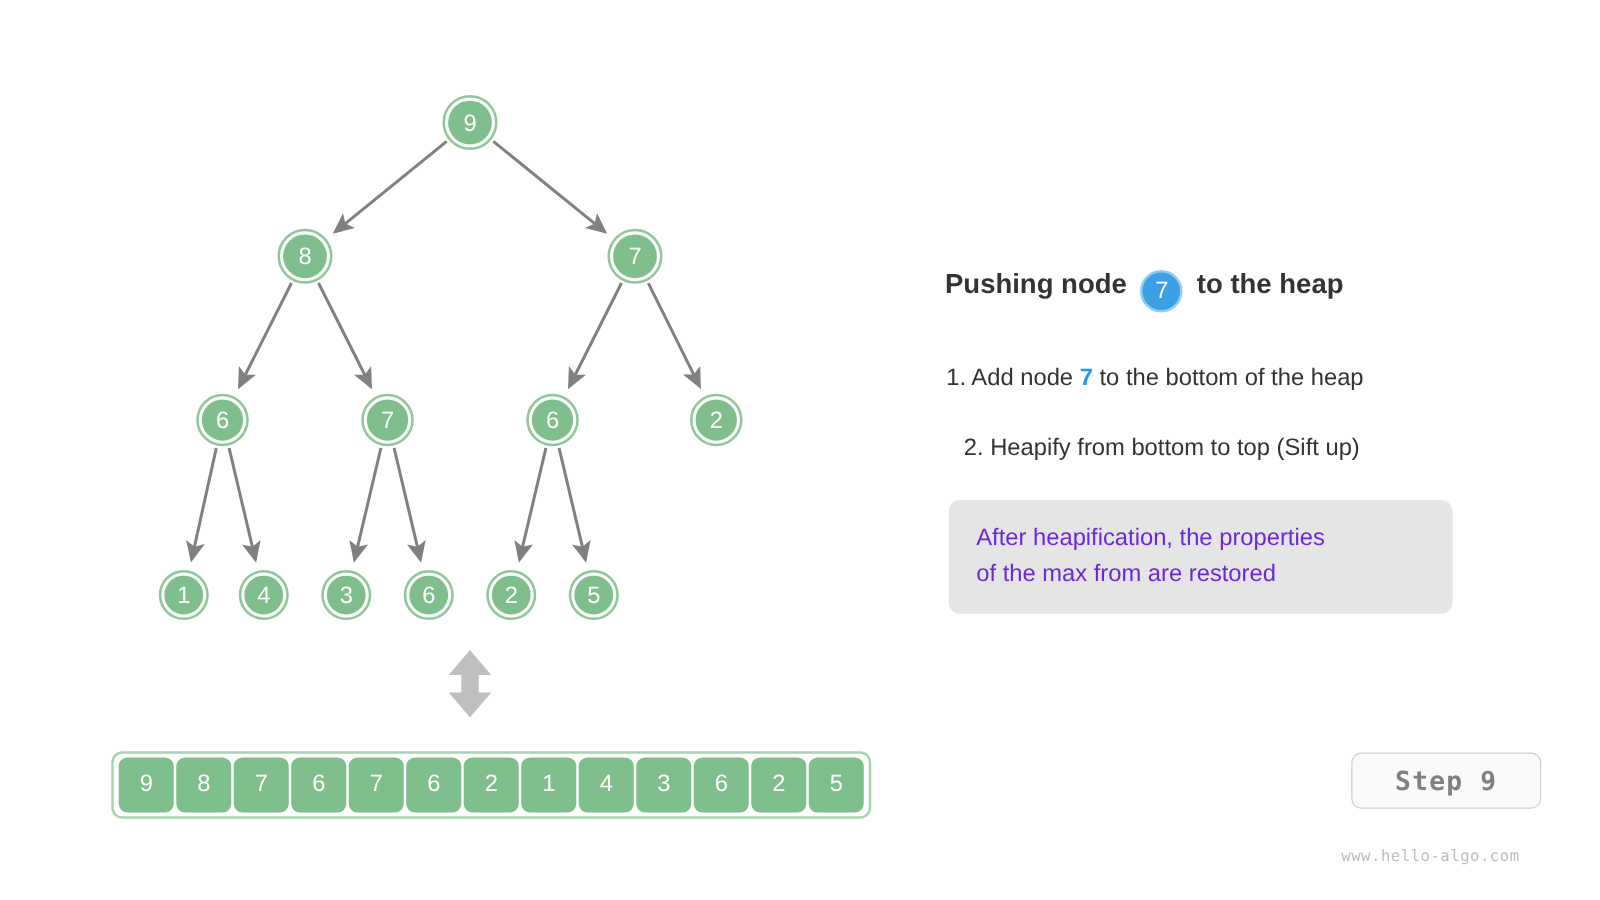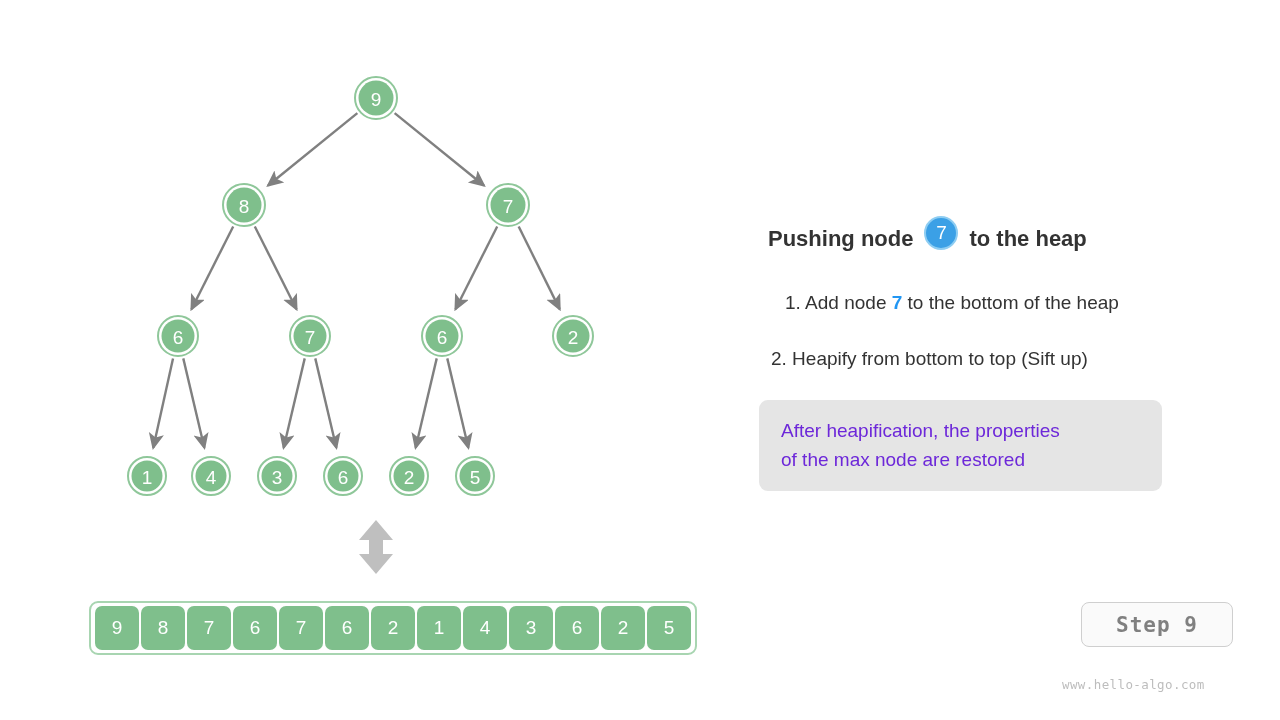--- a/index.html
+++ b/index.html
@@ -90,27 +90,27 @@
   
   #text-panel {
     position: absolute;
     left: 752px;
     top: 0;
     width: 520px;
     height: 720px;
   }
   #headline {
     position: absolute;
-    left: 16px;
+    left: 4px;
     top: 216px;
     font-size: 22px;
     font-weight: bold;
     color: #333333;
     display: flex;
-    align-items: flex-end;
+    align-items: flex-start;
     white-space: nowrap;
   }
   #headline .hl-text { line-height: 1; }
   .badge-blue {
     display: inline-flex;
     align-items: center;
     justify-content: center;
     width: 34px;
     height: 34px;
     margin: 0 11px;
@@ -123,21 +123,21 @@
     box-sizing: border-box;
   }
   .step-line {
     position: absolute;
     left: 5px;
     font-size: 19px;
     font-weight: normal;
     color: #333333;
     white-space: nowrap;
   }
-  #step-line-1 { top: 292px; margin-left: 28px; }
+  #step-line-1 { top: 292px; }
   #step-line-2 { top: 348px; margin-left: 14px; }
   .blue-num { color: #2196f3; font-weight: bold; }
 
   #note-box {
     position: absolute;
     left: 7px;
     top: 400px;
     width: 403px;
     background: #e5e5e5;
     border-radius: 9px;
@@ -162,21 +162,21 @@
     justify-content: center;
     font-family: "DejaVu Sans Mono", monospace;
     font-size: 21px;
     font-weight: bold;
     color: #808080;
     letter-spacing: 1px;
     box-sizing: border-box;
   }
   #watermark {
     position: absolute;
-    left: 310px;
+    left: 321px;
     top: 677px;
     font-family: "DejaVu Sans Mono", monospace;
     font-size: 12.5px;
     color: #bdbdbd;
     letter-spacing: 0.4px;
   }
 </style>
 </head>
 <body>
 
@@ -304,19 +304,19 @@
     <span>1.</span>
     <span>Add node</span>
     <span class="blue-num">7</span>
     <span>to the bottom of the heap</span>
   </div>
 
   <div class="step-line" id="step-line-2">2. Heapify from bottom to top (Sift up)</div>
 
   <div id="note-box">
     <div>After heapification, the properties</div>
-    <div>of the max node are restored</div>
+    <div>of the max from are restored</div>
   </div>
 
   <div id="step-badge">Step 9</div>
 
   <div id="watermark">www.hello-algo.com</div>
 </div>
 
 </body></html>

